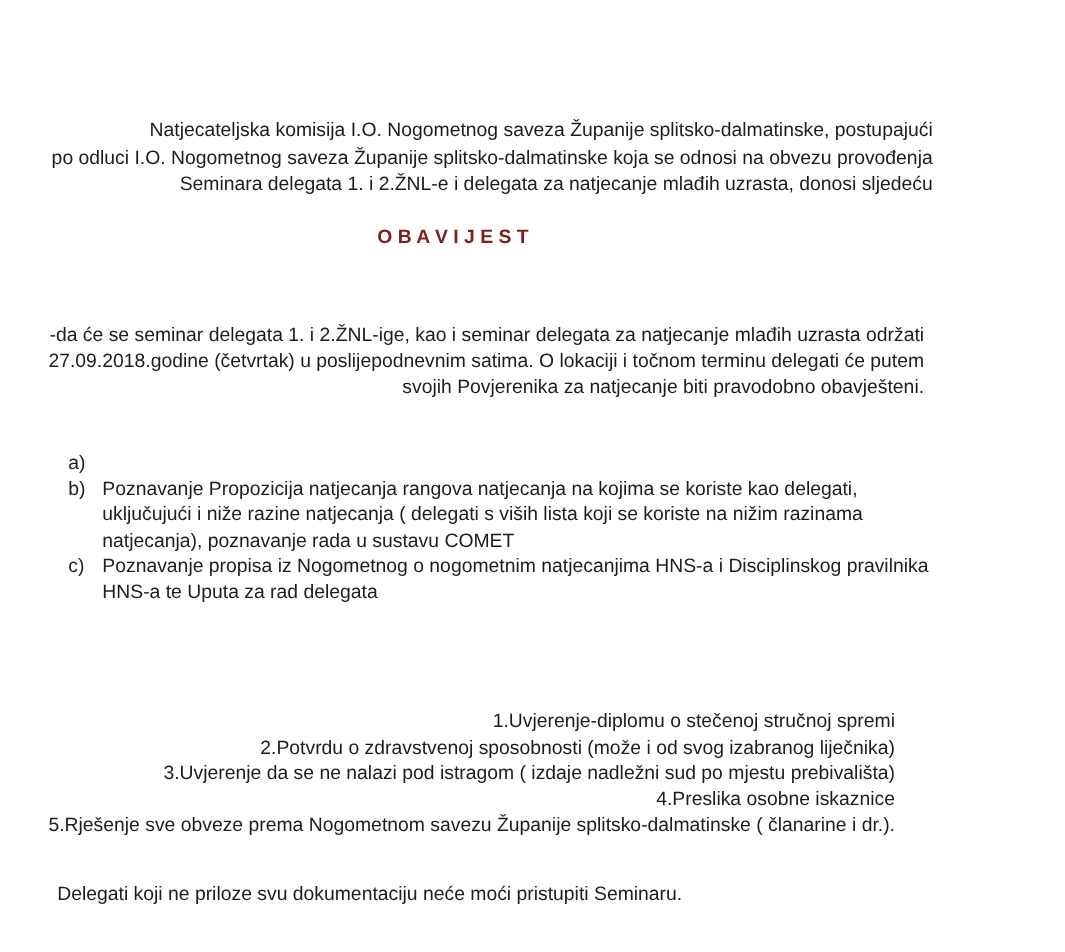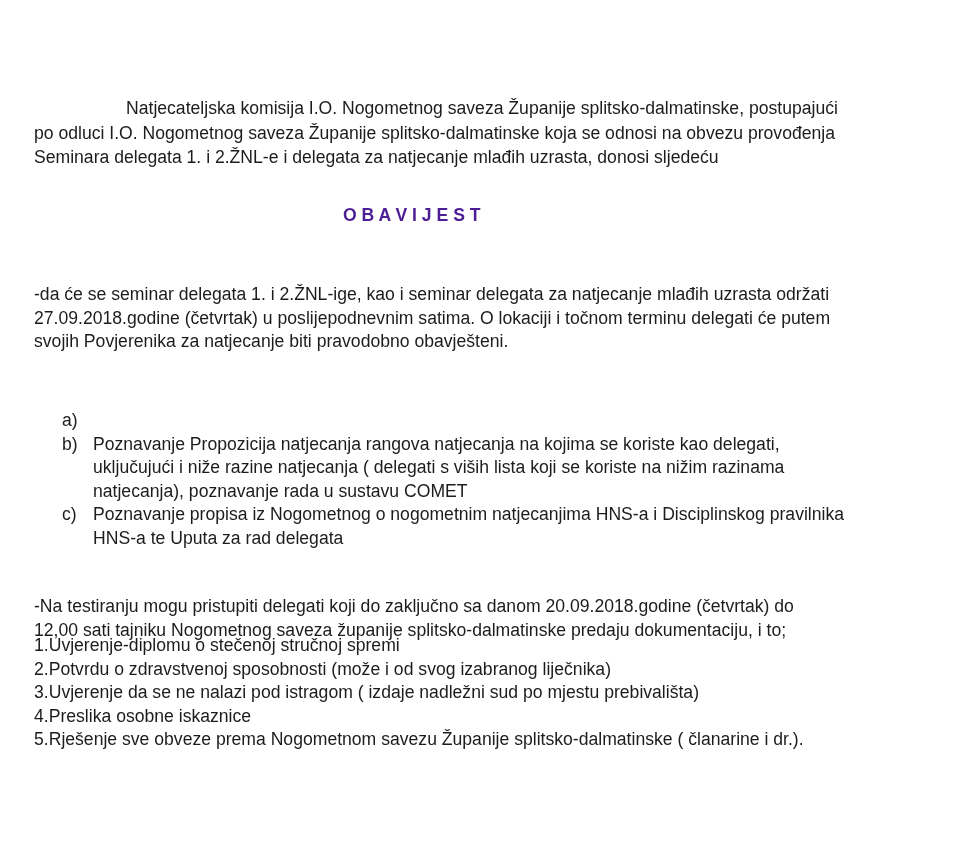--- a/index.html
+++ b/index.html
@@ -14,37 +14,38 @@
     background: #ffffff;
     font-family: "Liberation Sans", "DejaVu Sans", sans-serif;
     font-size: 17.6px;
     line-height: 23.6px;
     color: #1c1c1c;
     overflow: hidden;
   }
   .block {
     position: absolute;
     left: 30px;
-    margin: 4px;
+    margin: 14px;
     white-space: pre; 
+    text-align: right;
   }
   .intro {
     top: 92px;
     line-height: 24.5px;
     text-indent: 92px;
   }
   .title {
     position: absolute;
     top: 204px;
     left: 343px;
     margin: 0;
     font-size: 17.6px;
     font-weight: bold;
     white-space: pre;
-    color: #4c1d95;
+    color: #7f1d1d;
   }
   .schedule { top: 279px; }
   .testing-intro { top: 366px; }
   .topics {
     position: absolute;
     top: 409px;
     left: 62px;
   }
   .topic-row {
     display: flex;
@@ -87,23 +88,22 @@
 uključujući i niže razine natjecanja ( delegati s viših lista koji se koriste na nižim razinama
 natjecanja), poznavanje rada u sustavu COMET</span>
     </div>
     <div class="topic-row">
       <span class="topic-marker">c)</span>
       <span class="topic-text">Poznavanje propisa iz Nogometnog o nogometnim natjecanjima HNS-a i Disciplinskog pravilnika
 HNS-a te Uputa za rad delegata</span>
     </div>
   </div>
 
-  <p class="block deadline">-Na testiranju mogu pristupiti delegati koji do zaključno sa danom 20.09.2018.godine (četvrtak) do
-12,00 sati tajniku Nogometnog saveza županije splitsko-dalmatinske predaju dokumentaciju, i to;</p>
 
   <p class="block docs">1.Uvjerenje-diplomu o stečenoj stručnoj spremi
 2.Potvrdu o zdravstvenoj sposobnosti (može i od svog izabranog liječnika)
 3.Uvjerenje da se ne nalazi pod istragom ( izdaje nadležni sud po mjestu prebivališta)
 4.Preslika osobne iskaznice
 5.Rješenje sve obveze prema Nogometnom savezu Županije splitsko-dalmatinske ( članarine i dr.).</p>
 
+  <p class="block closing">Delegati koji ne priloze svu dokumentaciju neće moći pristupiti Seminaru.</p>
 
 </div>
 
 </body></html>

